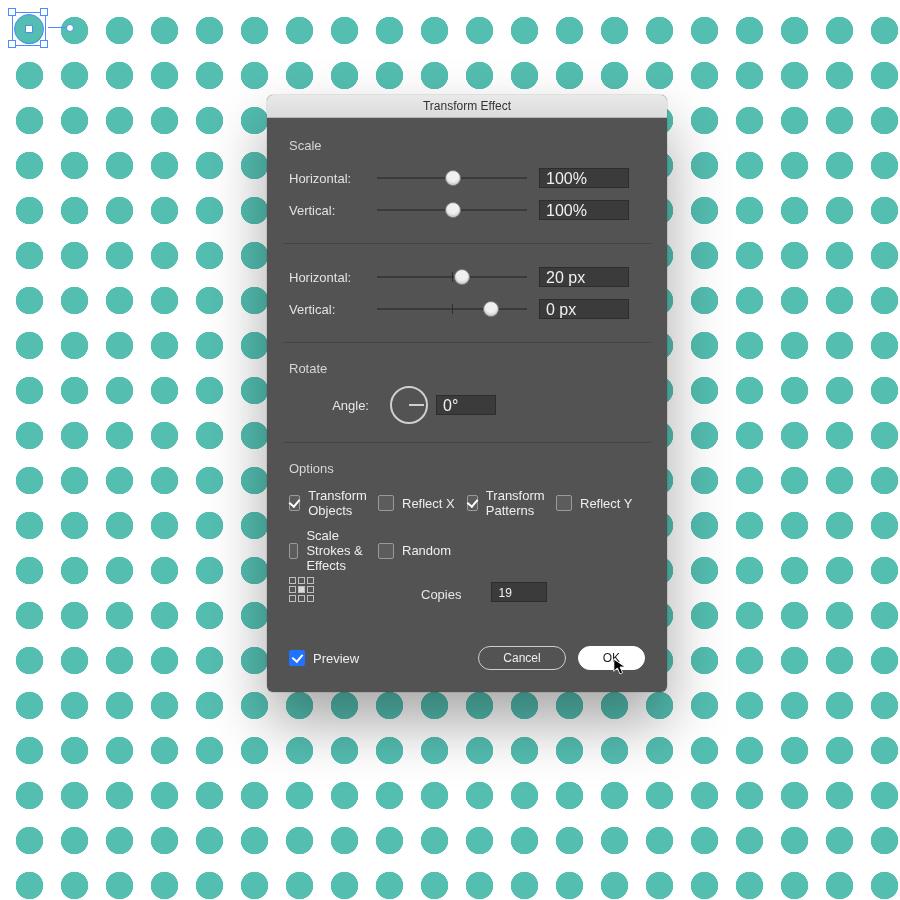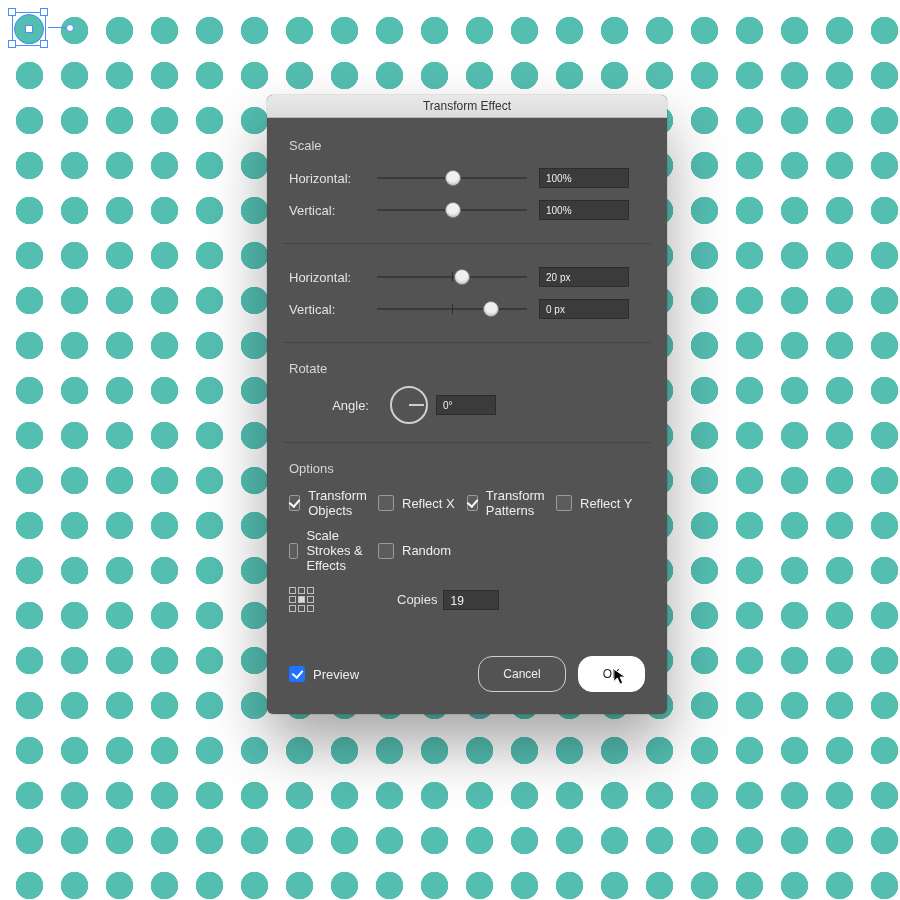--- a/index.html
+++ b/index.html
@@ -160,21 +160,21 @@
     box-shadow: inset 0 -2px 2px rgba(0,0,0,.15);
   }
   .value-box {
     flex: 0 0 90px;
     height: 20px;
     line-height: 20px;
     background: #3b3b3b;
     color: #f0f0f0;
     padding: 0 6px;
     border: 1px solid #2d2d2d;
-    font-size: 10px;
+    font-size: 16px;
     box-sizing: border-box;
   }
   .sep {
     border: none;
     border-top: 1px solid #454545;
     margin: 18px -6px;
   }
 
   
   .rotate-row {
@@ -238,22 +238,23 @@
     width: 5px; height: 8px;
     border: solid #fff;
     border-width: 0 2px 2px 0;
     transform: rotate(40deg);
     margin-top: -2px;
   }
 
   
   .copies-row {
     display: flex;
-    align-items: center;
-    margin-top: 14px;
+    align-items: flex-end;
+    margin-top: 4px;
+    gap: 24px;
   }
   .anchor-widget {
     width: 28px;
     display: grid;
     grid-template-columns: repeat(3, 7px);
     grid-template-rows: repeat(3, 7px);
     gap: 2px;
     margin-right: 20px;
   }
   .anchor-widget span {
@@ -282,21 +283,21 @@
 
   
   .footer {
     display: flex;
     align-items: center;
     margin-top: 44px;
     gap: 12px;
   }
   .footer .spacer { flex: 1; }
   .btn {
-    height: 36px;
+    height: 24px;
     border-radius: 14px;
     padding: 4px 24px;
     font-size: 12px;
     cursor: pointer;
     border: 1px solid #cfcfcf;
     background: transparent;
     color: #eee;
     position: relative;
   }
   .btn.primary {

